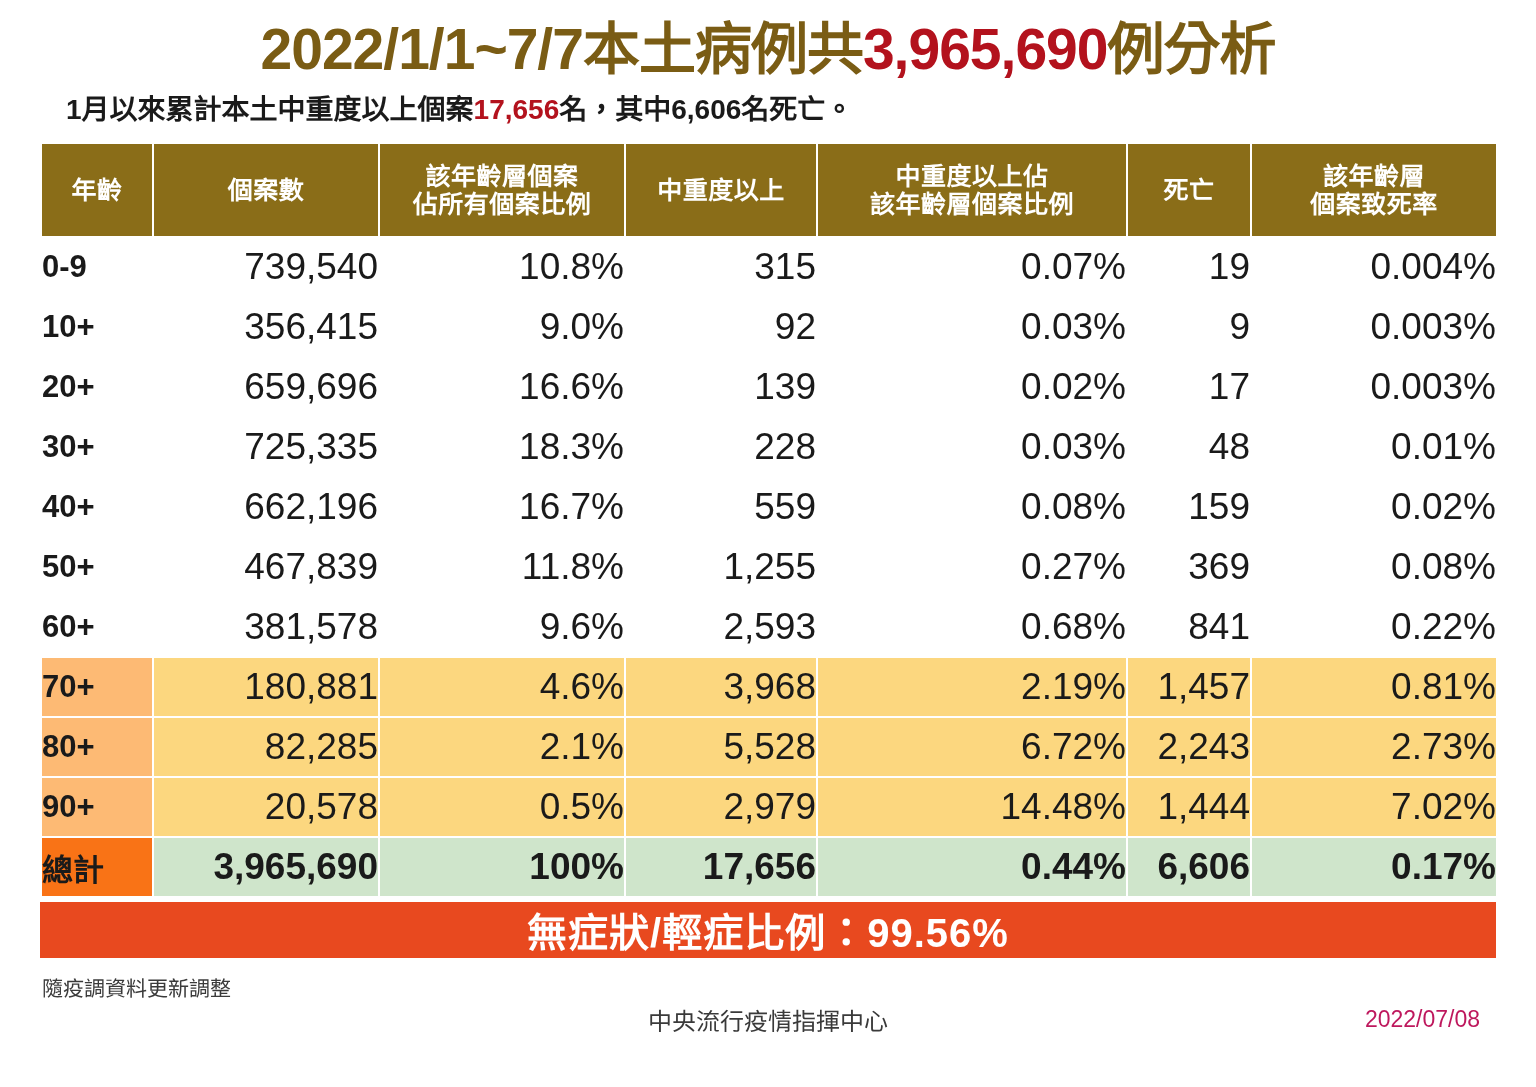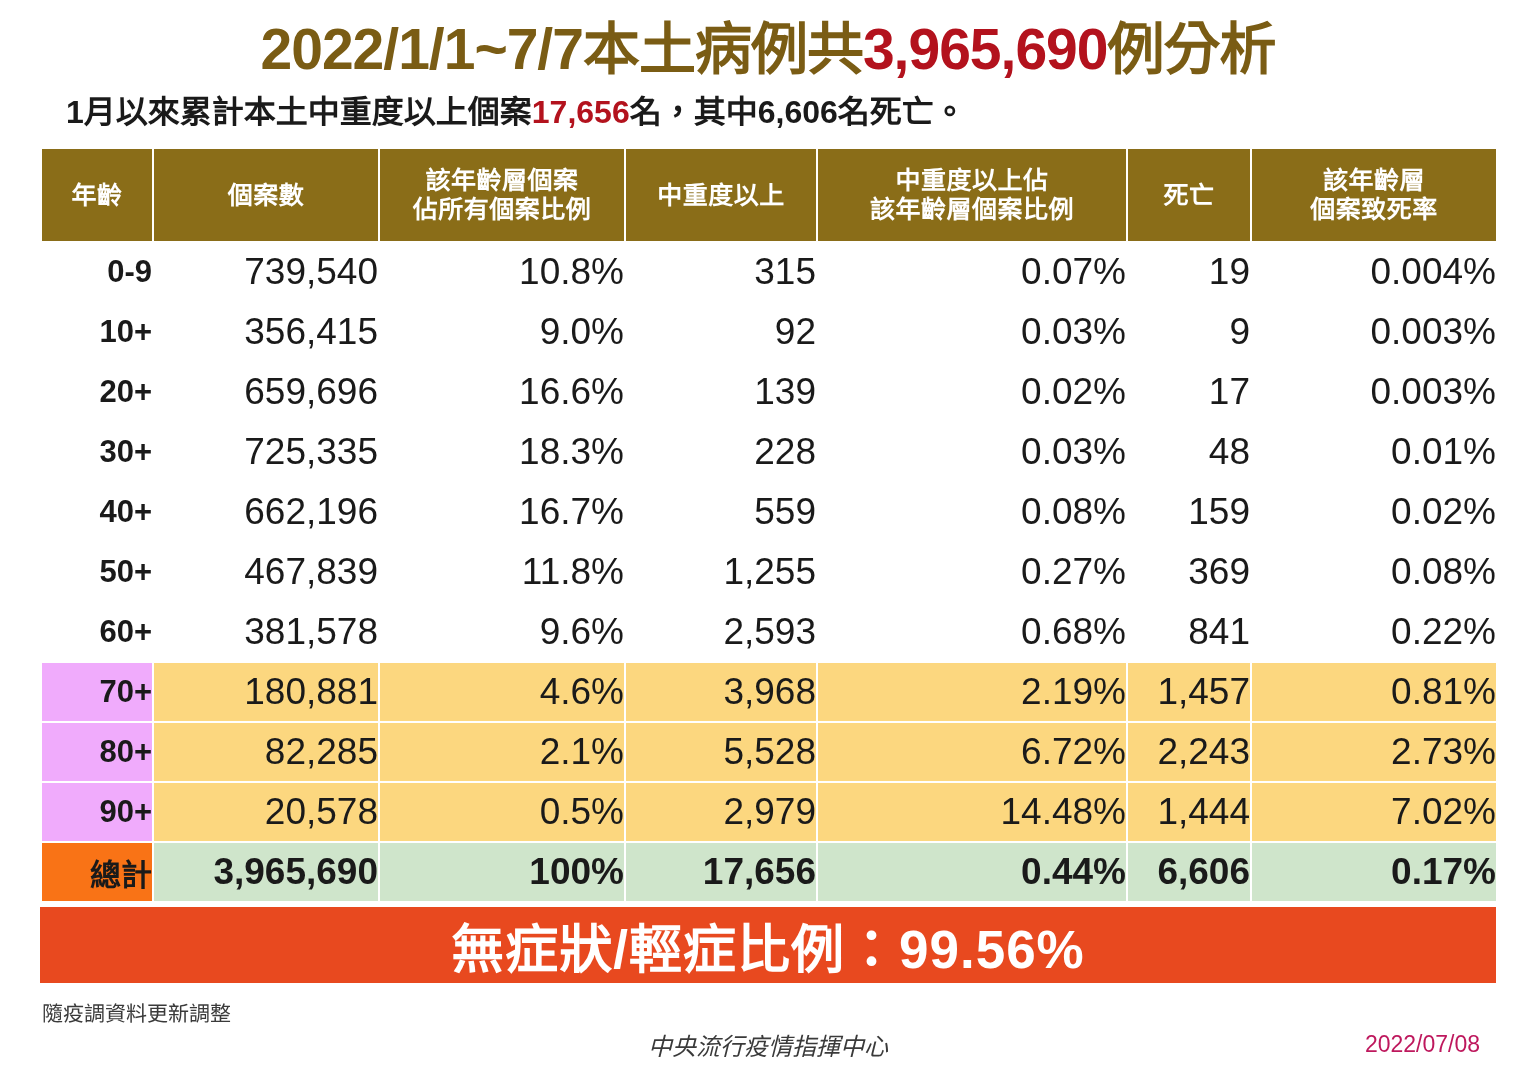--- a/index.html
+++ b/index.html
@@ -30,21 +30,21 @@
     letter-spacing: -1px;
     color: #7a5c14;
     margin: 18px 0 0 0;
     line-height: 1.1;
     white-space: nowrap;
   }
   .title .hl {
     color: #b3121d;
   }
   .subtitle {
-    font-size: 32px;
+    font-size: 28px;
     font-weight: bold;
     color: #1a1a1a;
     margin: 12px 0 0 66px;
     line-height: 1.2;
     white-space: nowrap;
   }
   .subtitle .hl {
     color: #b3121d;
   }
 
@@ -74,48 +74,48 @@
   }
   thead th .l2 { display: block; }
 
   tbody td {
     height: 58px;
     font-size: 37px;
     background: #ffffff;
     vertical-align: middle;
   }
   td.age {
-    text-align: right;
+    text-align: left;
     font-weight: bold;
     font-size: 31px;
     background: #ffffff;
   }
   td.num {
     text-align: right;
     padding-right: 14px;
     font-weight: normal;
   }
   tr.hi td { background: #fcd77f; }
-  tr.hi td.age { background: #f0abfc; }
+  tr.hi td.age { background: #fdba74; }
   tr.total td { background: #cfe5cb; }
   tr.total td.age {
     background: #f97316;
     font-size: 31px;
     font-weight: bold;
   }
   tr.total td.num { font-weight: bold; }
 
   
   .banner {
     margin: 4px 40px 0 40px;
     width: 1456px;
-    height: 76px;
+    height: 56px;
     background: #e8491f;
     color: #ffffff;
-    font-size: 53px;
+    font-size: 40px;
     font-weight: bold;
     display: flex;
     align-items: center;
     justify-content: center;
     letter-spacing: 1px;
   }
 
   .footrow {
     position: relative;
     margin: 14px 0 0 0;
@@ -130,21 +130,20 @@
     color: #3a3a3a;
   }
   .center-org {
     position: absolute;
     left: 0;
     right: 0;
     top: 30px;
     text-align: center;
     font-size: 24px;
     color: #3a3a3a;
-    font-style: italic;
   }
   .date {
     position: absolute;
     right: 56px;
     top: 34px;
     font-size: 23px;
     color: #be185d;
   }
 </style>
 </head>

